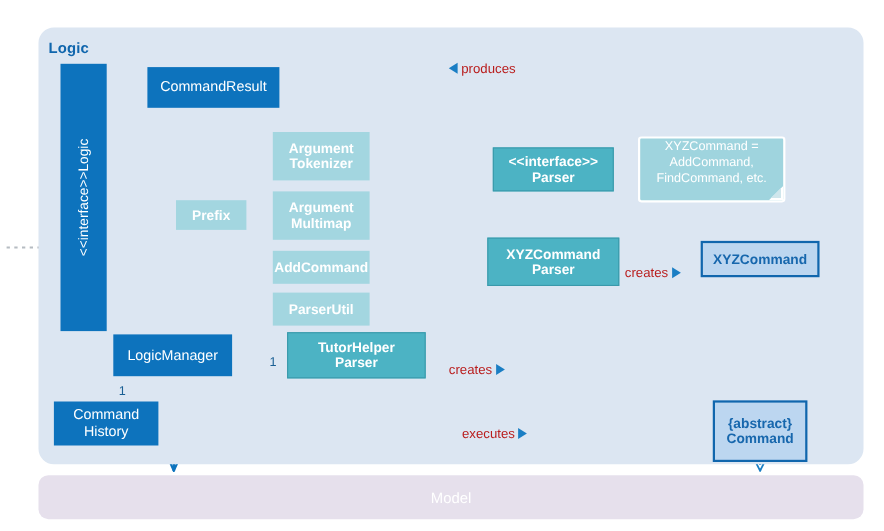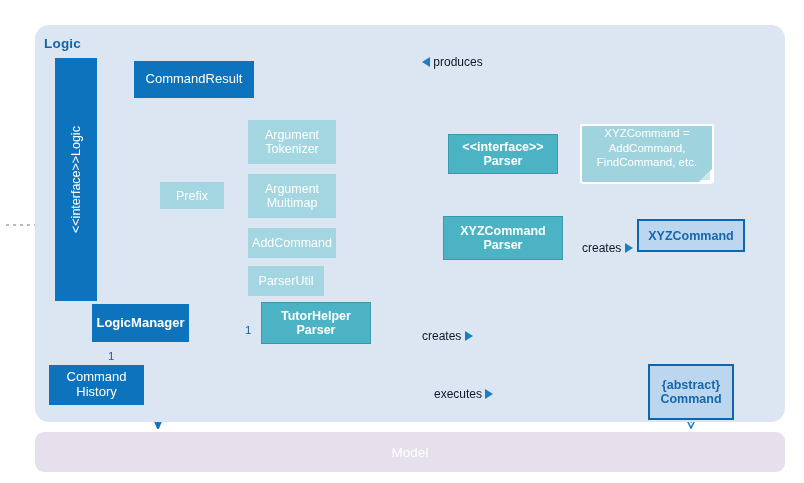--- a/index.html
+++ b/index.html
@@ -86,21 +86,21 @@
     background: #4cb3c4;
     color: #ffffff;
     font-size: 12.5px;
     font-weight: bold;
     border: 1.6px solid #3a99ab;
   }
   .lightteal {
     background: #a3d6e0;
     color: #ffffff;
     font-size: 12.5px;
-    font-weight: normal;
+    font-weight: bold;
   }
   .lightblue {
     background: #bcd6f0;
     color: #1767ad;
     font-size: 12.5px;
     font-weight: bold;
     border: 2px solid #1066ad;
   }
 
   
@@ -109,27 +109,27 @@
     writing-mode: vertical-rl;
     transform: rotate(180deg);
     flex-direction: row;
     font-size: 12.5px;
   }
   #n-logic-interface span { white-space: nowrap; }
   #n-command-result { left: 134px; top: 61px; width: 120px; height: 37px; }
   #n-arg-tokenizer  { left: 248px; top: 120px; width: 88px; height: 44px; }
   #n-arg-multimap   { left: 248px; top: 174px; width: 88px; height: 44px; }
   #n-cli-syntax     { left: 248px; top: 228px; width: 88px; height: 30px; }
-  #n-parser-util    { left: 248px; top: 266px; width: 76px; height: 30px; }
+  #n-parser-util    { left: 248px; top: 266px; width: 88px; height: 30px; }
   #n-prefix         { left: 160px; top: 182px; width: 64px; height: 27px; }
   #n-parser-iface   { left: 448px; top: 134px; width: 110px; height: 40px; }
   #n-xyz-parser     { left: 443px; top: 216px; width: 120px; height: 44px; }
   #n-xyz-command    { left: 637px; top: 219px; width: 108px; height: 33px; }
-  #n-logic-manager  { left: 92px; top: 304px; width: 97px; height: 38px; font-weight: bold; }
-  #n-tutor-parser   { left: 261px; top: 302px; width: 110px; height: 42px; }
+  #n-logic-manager  { left: 103px; top: 304px; width: 108px; height: 38px; }
+  #n-tutor-parser   { left: 261px; top: 302px; width: 126px; height: 42px; }
   #n-cmd-history    { left: 49px; top: 365px; width: 95px; height: 40px; }
   #n-abstract-cmd   { left: 648px; top: 364px; width: 86px; height: 56px; }
 
   
   #n-note {
     position: absolute;
     left: 580px; top: 124px; width: 130px; height: 56px;
     background: #9fd4de;
     border: 2.5px solid #ffffff;
     border-radius: 3px;
@@ -158,24 +158,23 @@
     width: 0; height: 0;
     border-left: 9px solid transparent;
     border-bottom: 9px solid #cfe6ec;
     z-index: 7;
   }
 
   
   .edge-label {
     position: absolute;
     font-size: 12px;
-    color: #0f172a;
+    color: #b91c1c;
     z-index: 6;
     white-space: nowrap;
-    margin-left: 14px;
   }
   .mult-label {
     position: absolute;
     font-size: 11.5px;
     color: #1a5f94;
     z-index: 6;
   }
   .tri-right {
     display: inline-block;
     width: 0; height: 0;

